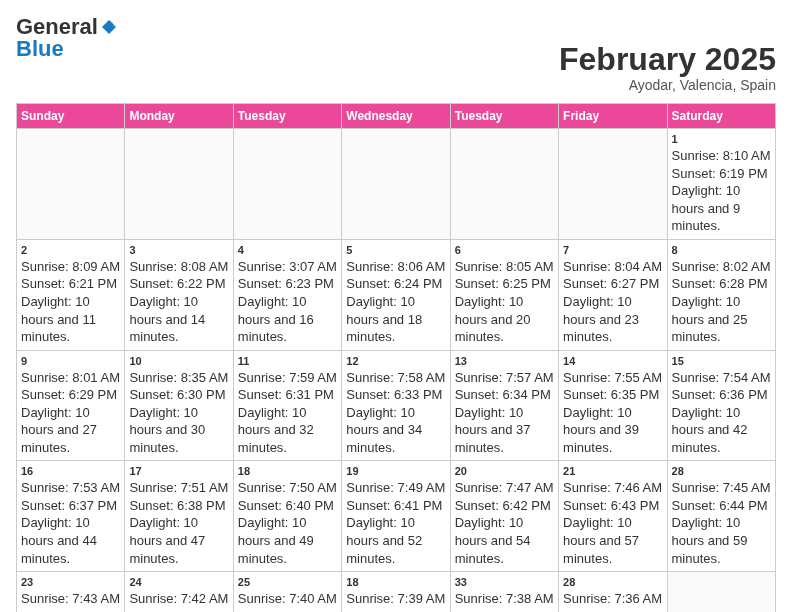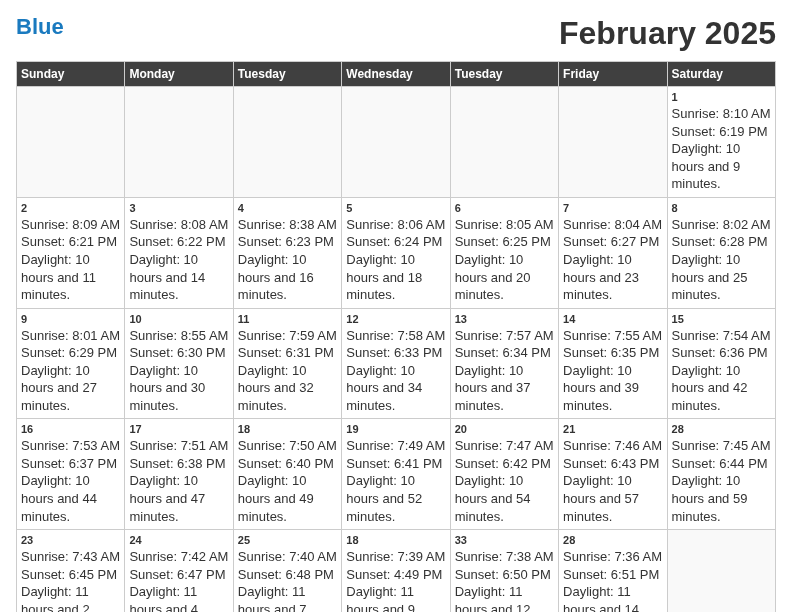--- a/index.html
+++ b/index.html
@@ -36,34 +36,35 @@
     .logo-general { color: #333; }
     .logo-blue { color: #1a7abf; }
     .title-block {
       text-align: right;
     }
     .month-title {
       font-size: 32px;
       font-weight: bold;
       color: #333;
       line-height: 1.1;
+      margin-top: 26px;
     }
     .location {
       font-size: 14px;
       color: #555;
     }
     .calendar {
       flex: 1;
       border: 1px solid #ccc;
       border-collapse: collapse;
       width: 100%;
       table-layout: fixed;
     }
     .calendar th {
-      background-color: #404040;
+      background-color: #ec4899;
       color: #fff;
       font-size: 12px;
       font-weight: bold;
       padding: 5px 4px;
       text-align: left;
       border: 1px solid #ccc;
     }
     .calendar td {
       border: 1px solid #ccc;
       vertical-align: top;
@@ -90,24 +91,32 @@
       width: 100%;
       border-collapse: collapse;
     }
   </style>
 </head>
 <body>
 
 <div class="page">
   <div class="header">
     <div class="logo">
+      <div style="display:flex;align-items:center;gap:2px;">
+        <span class="logo-text logo-general">General</span>
+        <svg width="18" height="18" viewBox="0 0 18 18">
+          <polygon points="9,2 16,9 9,16 2,9" fill="#1a7abf"></polygon>
+          <polygon points="9,2 16,9 13,9 13,5" fill="#2e9fd4"></polygon>
+        </svg>
+      </div>
       <span class="logo-text logo-blue">Blue</span>
     </div>
     <div class="title-block">
       <div class="month-title">February 2025</div>
+      <div class="location">Ayodar, Valencia, Spain</div>
     </div>
   </div>
 
   <table class="calendar">
     <thead>
       <tr>
         <th>Sunday</th>
         <th>Monday</th>
         <th>Tuesday</th>
         <th>Wednesday</th>
@@ -139,21 +148,21 @@
 Daylight: 10 hours and 11 minutes.</div>
           </td>
           <td>
             <span class="day-num">3</span>
             <div class="day-info">Sunrise: 8:08 AM
 Sunset: 6:22 PM
 Daylight: 10 hours and 14 minutes.</div>
           </td>
           <td>
             <span class="day-num">4</span>
-            <div class="day-info">Sunrise: 8:38 AM
+            <div class="day-info">Sunrise: 3:07 AM
 Sunset: 6:23 PM
 Daylight: 10 hours and 16 minutes.</div>
           </td>
           <td>
             <span class="day-num">5</span>
             <div class="day-info">Sunrise: 8:06 AM
 Sunset: 6:24 PM
 Daylight: 10 hours and 18 minutes.</div>
           </td>
           <td>
@@ -177,21 +186,21 @@
         </tr>
         <tr>
           <td>
             <span class="day-num">9</span>
             <div class="day-info">Sunrise: 8:01 AM
 Sunset: 6:29 PM
 Daylight: 10 hours and 27 minutes.</div>
           </td>
           <td>
             <span class="day-num">10</span>
-            <div class="day-info">Sunrise: 8:55 AM
+            <div class="day-info">Sunrise: 8:35 AM
 Sunset: 6:30 PM
 Daylight: 10 hours and 30 minutes.</div>
           </td>
           <td>
             <span class="day-num">11</span>
             <div class="day-info">Sunrise: 7:59 AM
 Sunset: 6:31 PM
 Daylight: 10 hours and 32 minutes.</div>
           </td>
           <td>

